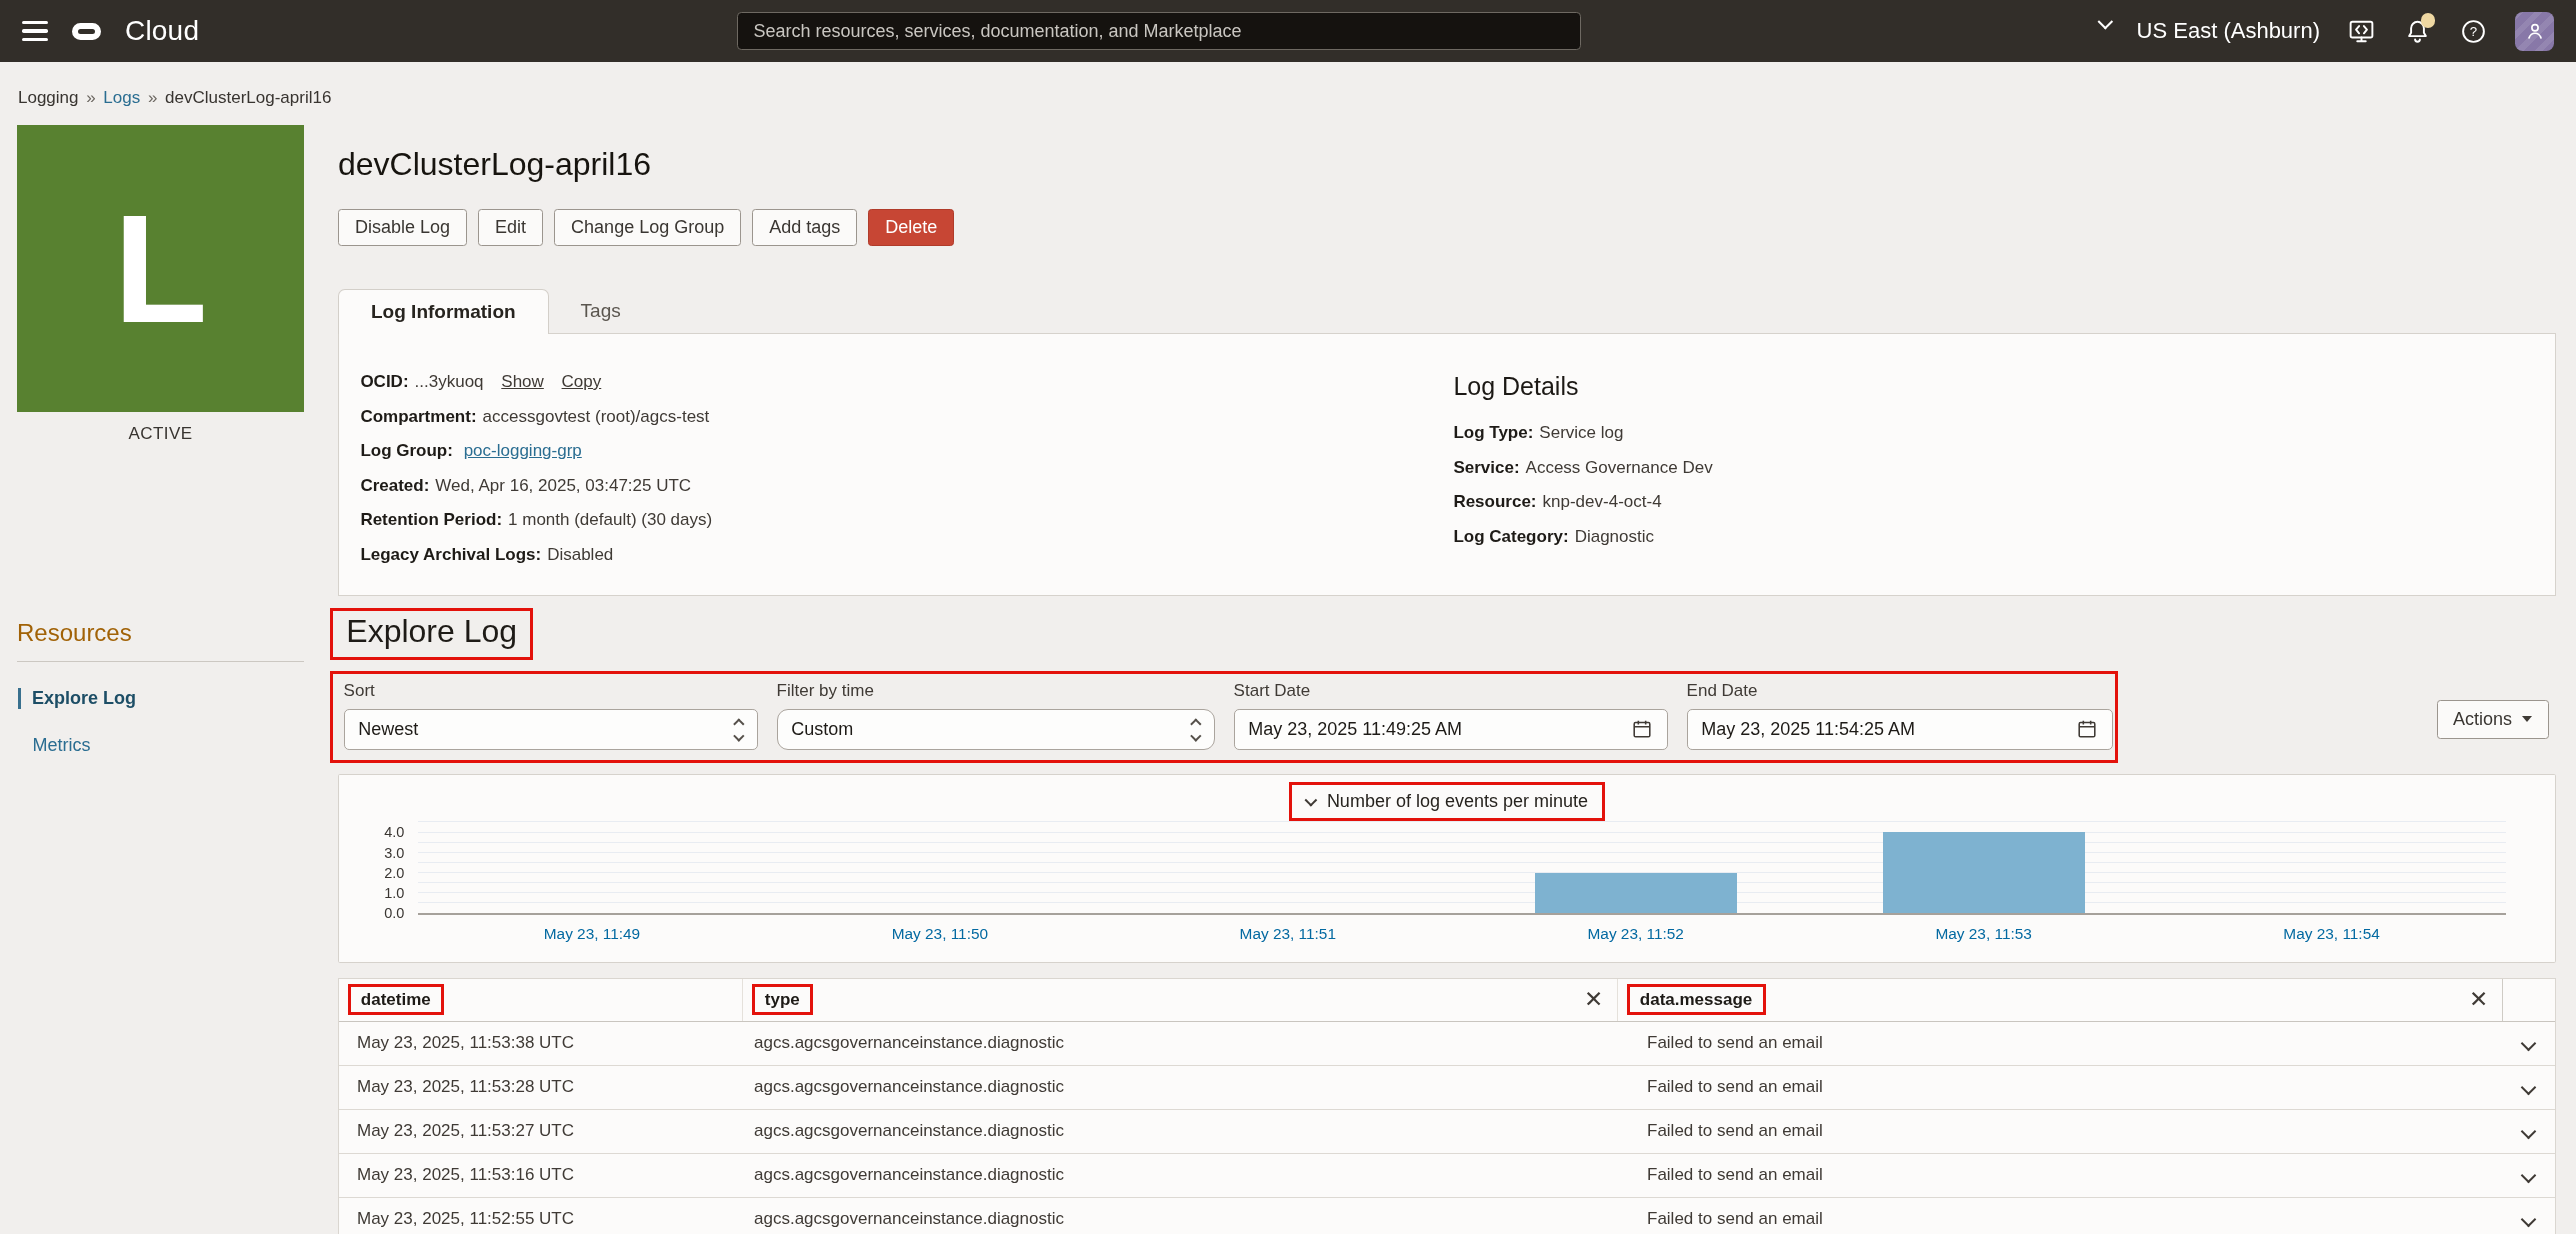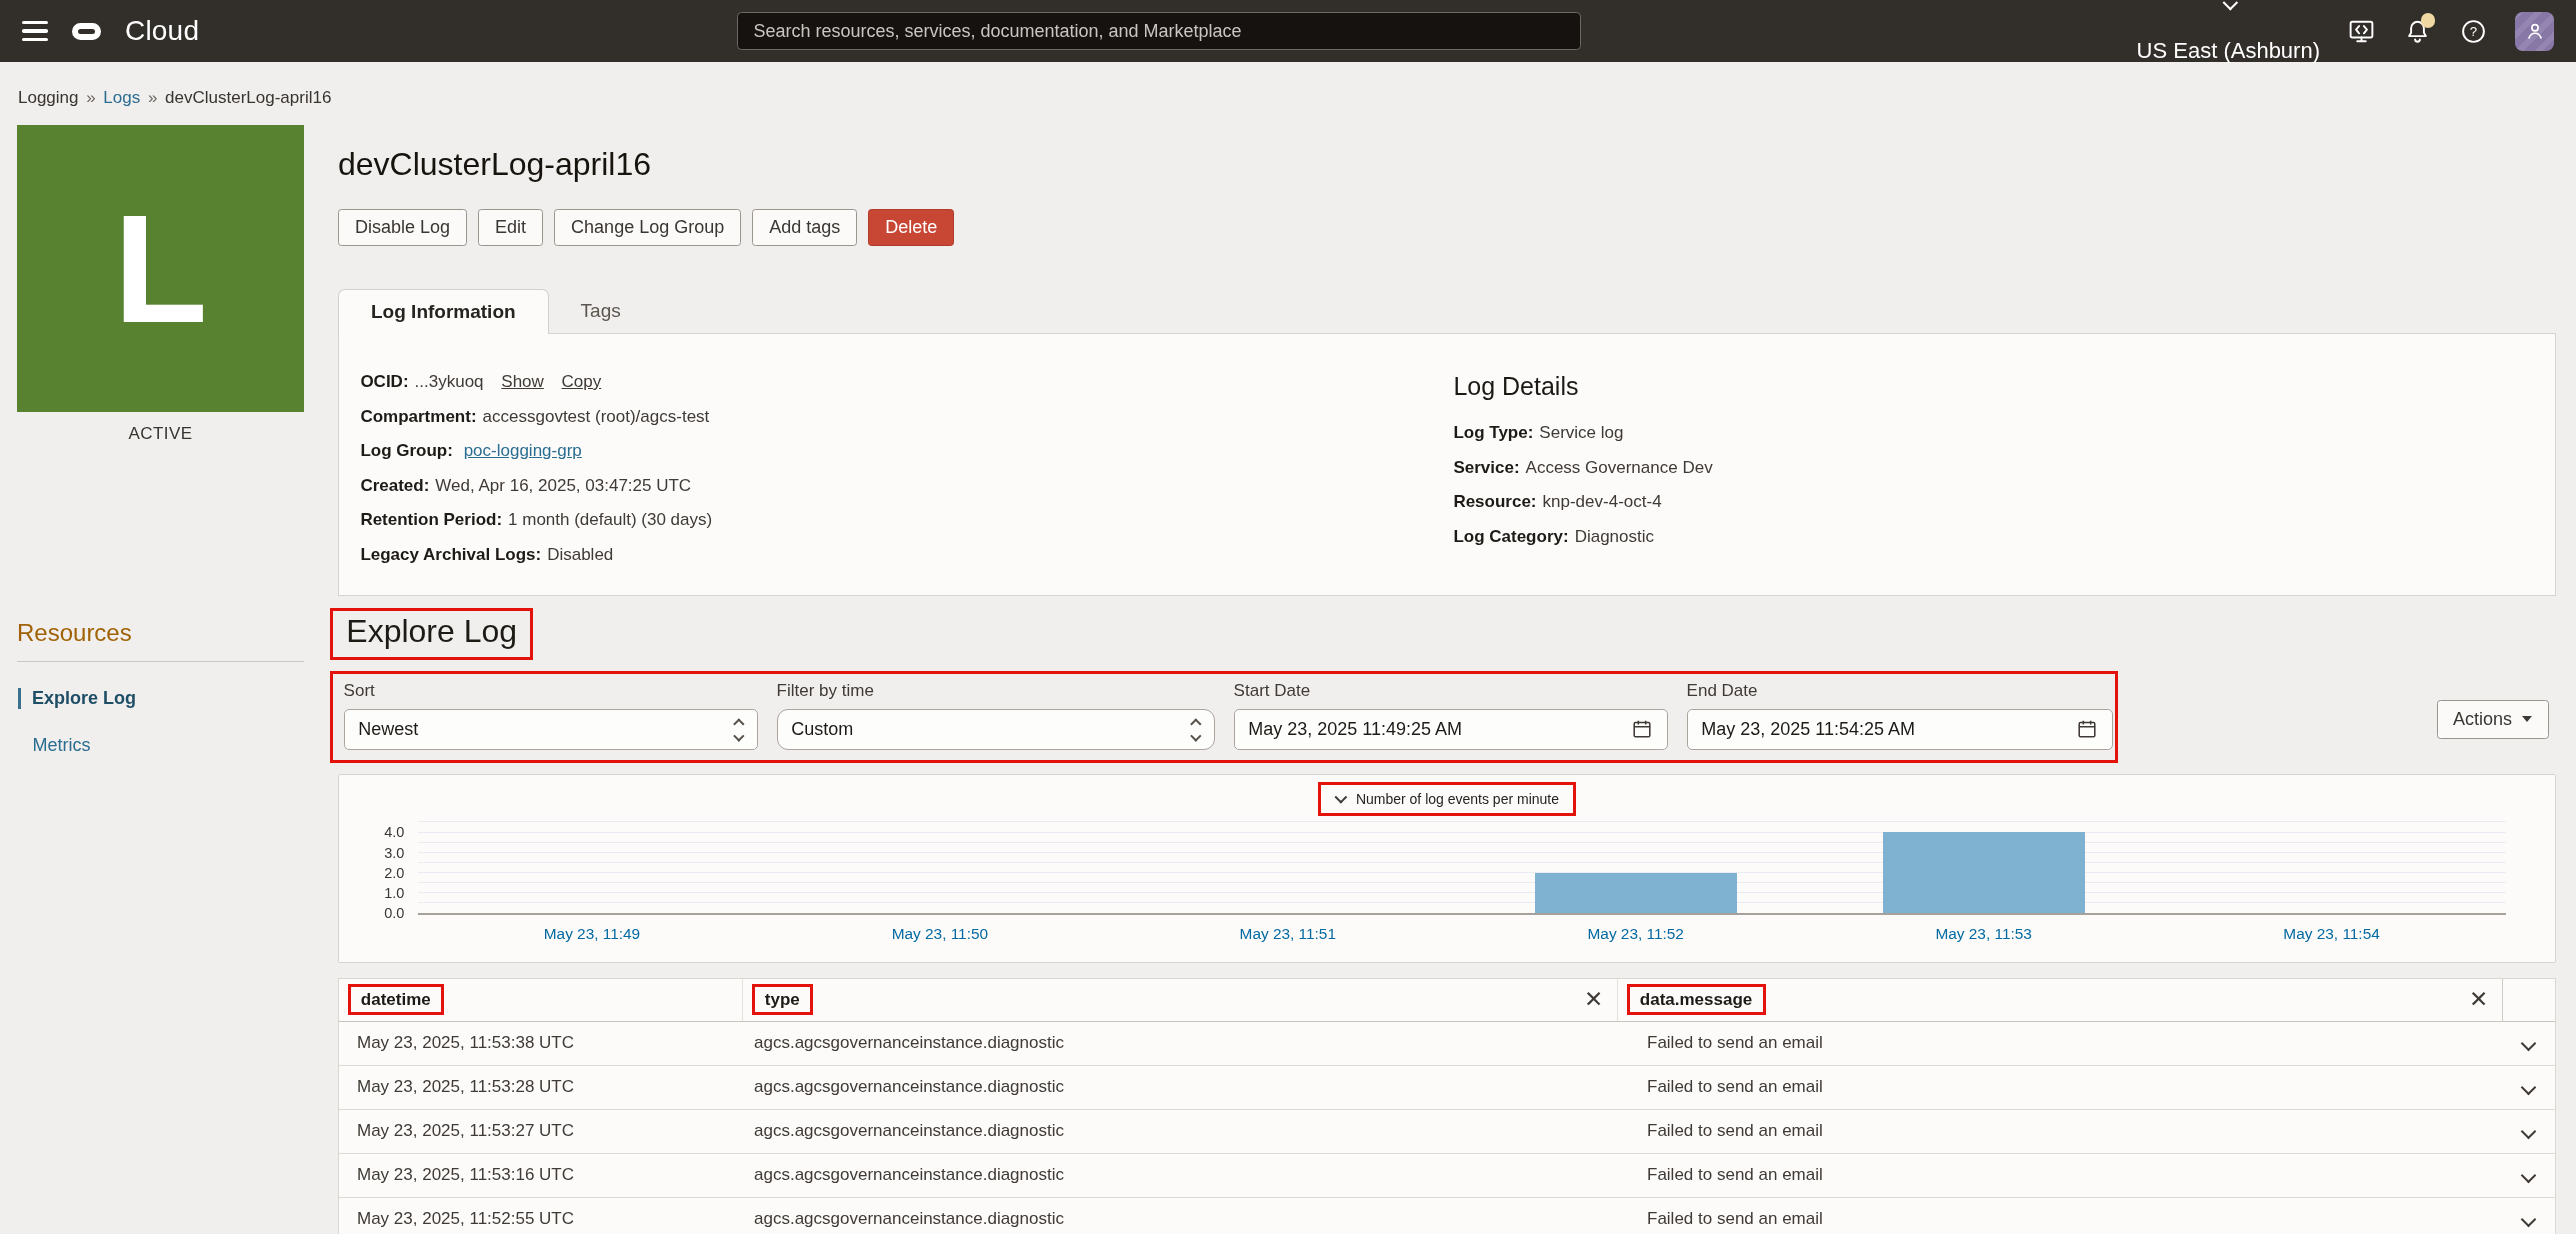--- a/index.html
+++ b/index.html
@@ -12,21 +12,21 @@
   .tb-left { display:flex; align-items:center; gap:24px; }
   .hamb { display:flex; flex-direction:column; gap:5.1px; cursor:pointer; }
   .hamb span { display:block; width:26px; height:3.4px; background:#fff; border-radius:1.7px; }
   .o-logo { width:29px; height:17px; border:6px solid #fff; border-radius:14.5px; }
   .brand { color:#fff; font-size:28px; font-weight:500; letter-spacing:0.2px; }
   .tb-search { position:absolute; left:737px; top:12px; width:844px; }
   .tb-search input { width:100%; height:38px; background:#15120f; border:0.9px solid #6e6962; border-radius:4.3px;
     color:#d6d3cf; font-size:18px; padding:0 15.4px; font-family:inherit; }
   .tb-search input::placeholder { color:#c9c6c1; }
   .tb-right { margin-left:auto; display:flex; align-items:center; gap:27px; }
-  .region { display:flex; align-items:center; gap:28px; color:#fff; font-size:22px; cursor:pointer;flex-direction:column; }
+  .region { display:flex; align-items:flex-start; gap:28px; color:#fff; font-size:22px; cursor:pointer; }
   .chev { display:inline-block; width:11px; height:11px; border-right:2.6px solid #fff; border-bottom:2.6px solid #fff; transform:rotate(45deg) translateY(-2.6px); }
   .tb-ic { width:29px; height:29px; position:relative; cursor:pointer; }
   .tb-ic svg { width:100%; height:100%; }
   .bell-dot { position:absolute; right:-3.4px; top:-3.4px; width:14.5px; height:14.5px; border-radius:50%; background:#efd8a2; }
   .avatar { width:39px; height:39px; border-radius:7.7px; cursor:pointer;
     background:#8878a8 repeating-linear-gradient(135deg, rgba(255,255,255,.10) 0 6px, transparent 6px 13.7px);
     display:flex; align-items:center; justify-content:center; }
   .avatar svg { width:22px; height:22px; }
 
   
@@ -88,21 +88,21 @@
   .dbl-caret .dn { border-right-width:2.1px; border-bottom-width:2.1px; transform:rotate(45deg); }
   .cal-ic { width:22px; height:22px; flex:none; }
   .spacer { flex:1; }
   .actions-btn { margin:29px 6.8px 0 0; height:39px; display:flex; align-items:center; gap:10.3px; padding:0 15.4px;
     background:#fbfaf9; border:0.9px solid #9b958e; border-radius:3.4px; font-size:18px; color:#3a3632; cursor:pointer; font-family:inherit; }
   .tri-dn { width:0; height:0; border-left:5.1px solid transparent; border-right:5.1px solid transparent; border-top:6.8px solid #3f3a35; }
 
   
   .chart-panel { position:relative; margin-top:11px; height:189px; background:#fcfbfa; border:0.9px solid #d6d2cc; border-radius:1.7px; }
   .chart-header { position:absolute; top:6.8px; left:0; right:0; display:flex; justify-content:center; }
-  .chart-title-box { display:flex; align-items:center; gap:12px; padding:6px 13.7px; font-size:14px; color:#27241f; }
+  .chart-title-box { display:flex; align-items:center; gap:12px; padding:6px 13.7px; font-size:18px; color:#27241f; }
   .chev-dk { display:inline-block; width:9.4px; height:9.4px; border-right:2.1px solid #3f3a35; border-bottom:2.1px solid #3f3a35; transform:rotate(45deg) translateY(-1.7px); }
   .plot-wrap { position:absolute; left:79px; right:49px; top:47px; bottom:47px; }
   .plot { position:relative; height:100%; border-bottom:2.6px solid #a6a19b; }
   .gridline { position:absolute; left:0; right:0; height:0.9px; background:#e8ecf2; }
   .slots { position:absolute; inset:0; display:flex; }
   .slot { flex:1; position:relative; }
   .bar { position:absolute; bottom:0; left:21%; width:58%; background:#7eb2d0; }
   .xlab { position:absolute; top:calc(100% + 12px); width:100%; text-align:center; font-size:15.4px; color:#0369a1; }
   .ylab { position:absolute; right:calc(100% + 13.7px); transform:translateY(50%); font-size:14.5px; color:#3a3632; width:51px; text-align:right; }
 

